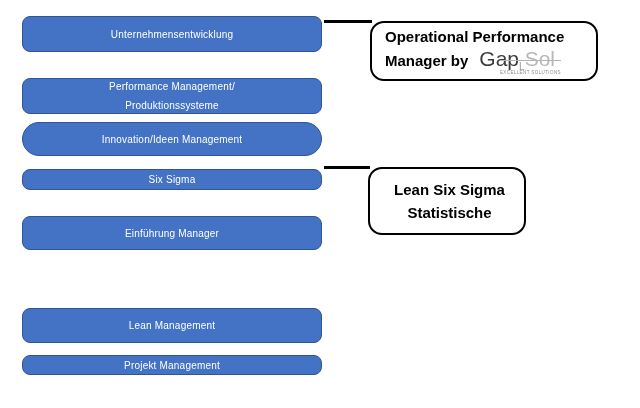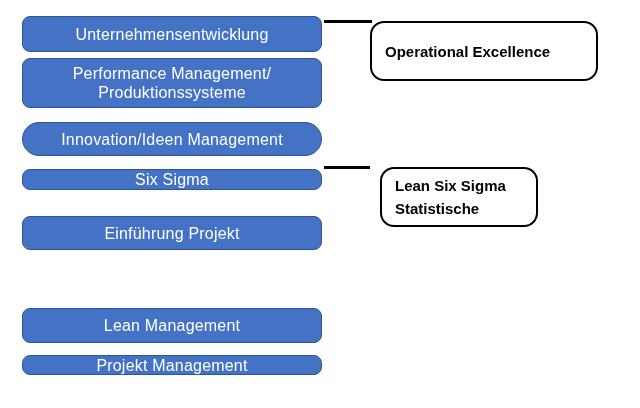--- a/index.html
+++ b/index.html
@@ -17,31 +17,31 @@
   
   .course-box {
     position: absolute;
     left: 22px;
     width: 300px;
     box-sizing: border-box;
     background: #4472C4;
     border: 1.5px solid #2F5597;
     border-radius: 8px;
     color: #ffffff;
-    font-size: 16px;
+    font-size: 10px;
     letter-spacing: 0.2px;
     display: flex;
     flex-direction: column;
     align-items: center;
     justify-content: center;
     text-align: center;
     line-height: 19px;
   }
   .b1 { top: 16px;  height: 36px; }
-  .b2 { top: 58px;  height: 50px; }
+  .b2 { top: 78px;  height: 36px; }
   .b3 { top: 122px; height: 34px; border-radius: 17px; }
   .b4 { top: 169px; height: 21px; }
   .b5 { top: 216px; height: 34px; }
   .b6 { top: 262px; height: 35px; }
   .b7 { top: 308px; height: 35px; align-items: center; }
   .b8 { top: 355px; height: 20px; }
 
   
   .connector {
     position: absolute;
@@ -61,21 +61,21 @@
     color: #000000;
     font-weight: bold;
     font-size: 15px;
     line-height: 23px;
     padding: 6px 8px 6px 13px;
     display: flex;
     flex-direction: column;
     justify-content: center;
   }
   .callout1 { left: 370px; top: 21px;  width: 228px; height: 60px; }
-  .callout2 { left: 380px; top: 167px; width: 158px; height: 60px; }
+  .callout2 { left: 368px; top: 167px; width: 158px; height: 68px; text-align: center; }
   .callout-line { display: block; white-space: nowrap; }
   .callout-line2 {
     display: flex;
     align-items: baseline;
     white-space: nowrap;
   }
 
   
   .logo {
     position: relative;
@@ -121,37 +121,44 @@
 
   <div class="course-box b3">
     <span>Innovation/Ideen Management</span>
   </div>
 
   <div class="course-box b4">
     <span>Six Sigma</span>
   </div>
 
   <div class="course-box b5">
-    <span>Einführung Projekt</span>
+    <span>Einführung Manager</span>
   </div>
 
 
   <div class="course-box b7">
     <span>Lean Management</span>
   </div>
 
   <div class="course-box b8">
     <span>Projekt Management</span>
   </div>
 
   <div class="connector conn1"></div>
   <div class="connector conn2"></div>
 
   <div class="callout callout1">
-    <span class="callout-line">Operational Excellence</span>
+    <span class="callout-line">Operational Performance</span>
+    <span class="callout-line2">
+      <span>Manager by</span>
+      <span class="logo">
+        <span class="logo-gap">Gap</span><span class="logo-sub">L</span><span class="logo-sol">Sol</span>
+        <span class="logo-tagline">EXCELLENT SOLUTIONS</span>
+      </span>
+    </span>
   </div>
 
   <div class="callout callout2">
     <span class="callout-line">Lean Six Sigma</span>
     <span class="callout-line">Statistische</span>
   </div>
 
 </div>
 
 </body></html>

